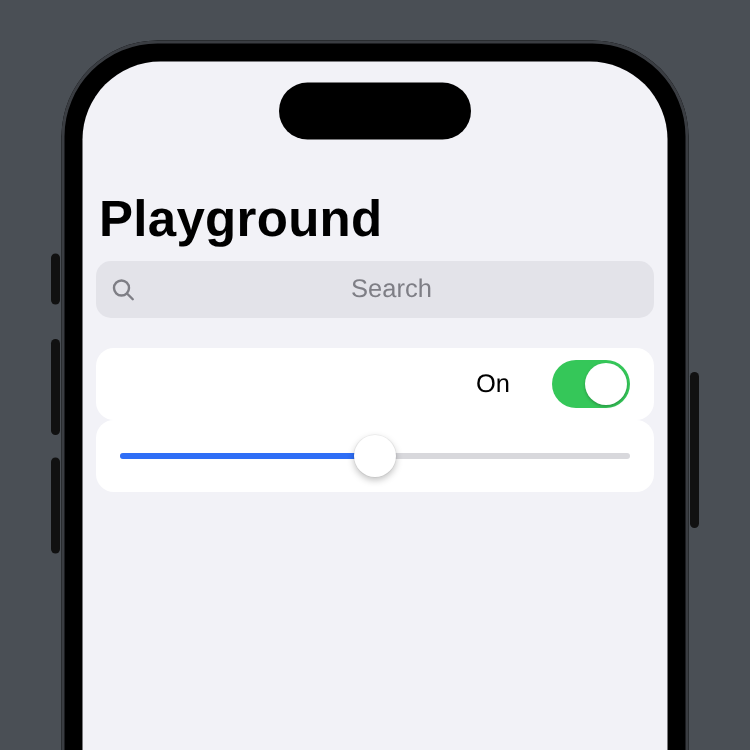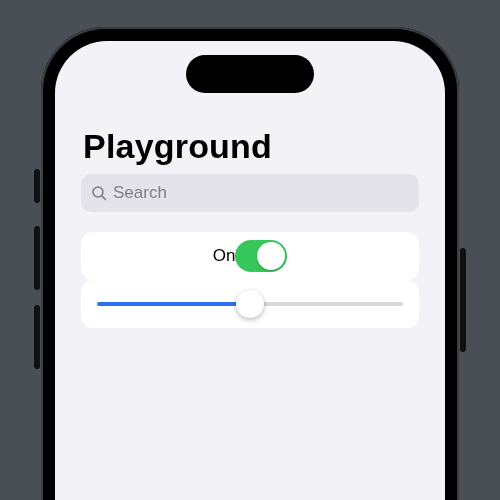--- a/index.html
+++ b/index.html
@@ -4,26 +4,26 @@
 <style>
   html,body{margin:0;padding:0;width:500px;height:500px;background:#4a4f55;font-family:-apple-system,BlinkMacSystemFont,"Helvetica Neue",Arial,sans-serif;overflow:hidden;}
   .frame{position:absolute;left:41px;top:27px;width:418px;height:900px;border-radius:64px;background:#000;box-shadow:0 0 0 2px #3a3d42 inset;}
   .side-btn{position:absolute;background:#111;border-radius:3px;}
   .sb1{left:34px;top:169px;width:6px;height:34px;}
   .sb2{left:34px;top:226px;width:6px;height:64px;}
   .sb3{left:34px;top:305px;width:6px;height:64px;}
   .sb4{left:460px;top:248px;width:6px;height:104px;}
   .screen{position:absolute;left:14px;top:14px;right:14px;bottom:14px;background:#f2f2f7;border-radius:52px;overflow:hidden;}
   .island{position:absolute;left:50%;top:14px;transform:translateX(-50%);width:128px;height:38px;background:#000;border-radius:20px;}
-  .content{position:absolute;left:0;right:0;top:0;padding:0 26px;}
+  .content{position:absolute;left:0;right:0;top:0;padding:0 9px;}
   .title{font-size:34px;font-weight:700;color:#000;margin:86px 0 8px 2px;letter-spacing:0.2px;}
-  .searchbar{display:flex;align-items:center;background:#e3e3e9;border-radius:10px;height:38px;padding:0 10px;gap:6px;}
+  .searchbar{display:flex;align-items:center;background:#e3e3e9;border-radius:10px;height:38px;padding:0 10px;gap:6px;text-align:center;}
   .search-icon svg{display:block;}
   .search-ph{color:#7e7e85;font-size:17px;flex:1;}
-  .row{background:#fff;border-radius:12px;margin-top:20px;height:48px;display:flex;align-items:center;padding:0 16px;justify-content:center;}
+  .row{background:#fff;border-radius:12px;margin-top:20px;height:48px;display:flex;align-items:center;padding:0 16px;justify-content:flex-end;gap:28px;}
   .row-label{font-size:17px;color:#000;}
   .toggle{width:52px;height:32px;background:#35c759;border-radius:16px;position:relative;}
   .knob{position:absolute;right:2px;top:2px;width:28px;height:28px;background:#fff;border-radius:50%;box-shadow:0 1px 2px rgba(0,0,0,0.25);}
   .section-label{font-size:13px;color:#8a8a8e;letter-spacing:0.5px;margin:22px 0 6px 16px;}
   .slider-row{background:#fff;border-radius:12px;height:48px;display:flex;align-items:center;padding:0 16px;}
   .slider{position:relative;flex:1;height:28px;}
   .track{position:absolute;left:0;right:0;top:50%;transform:translateY(-50%);height:4px;background:#d8d8dc;border-radius:2px;}
   .fill{position:absolute;left:0;top:50%;transform:translateY(-50%);height:4px;background:#2f6ef6;border-radius:2px;width:50%;}
   .thumb{position:absolute;top:50%;left:50%;transform:translate(-50%,-50%);width:28px;height:28px;background:#fff;border-radius:50%;box-shadow:0 2px 5px rgba(0,0,0,0.25),0 0 0 0.5px rgba(0,0,0,0.05);}
 </style>

